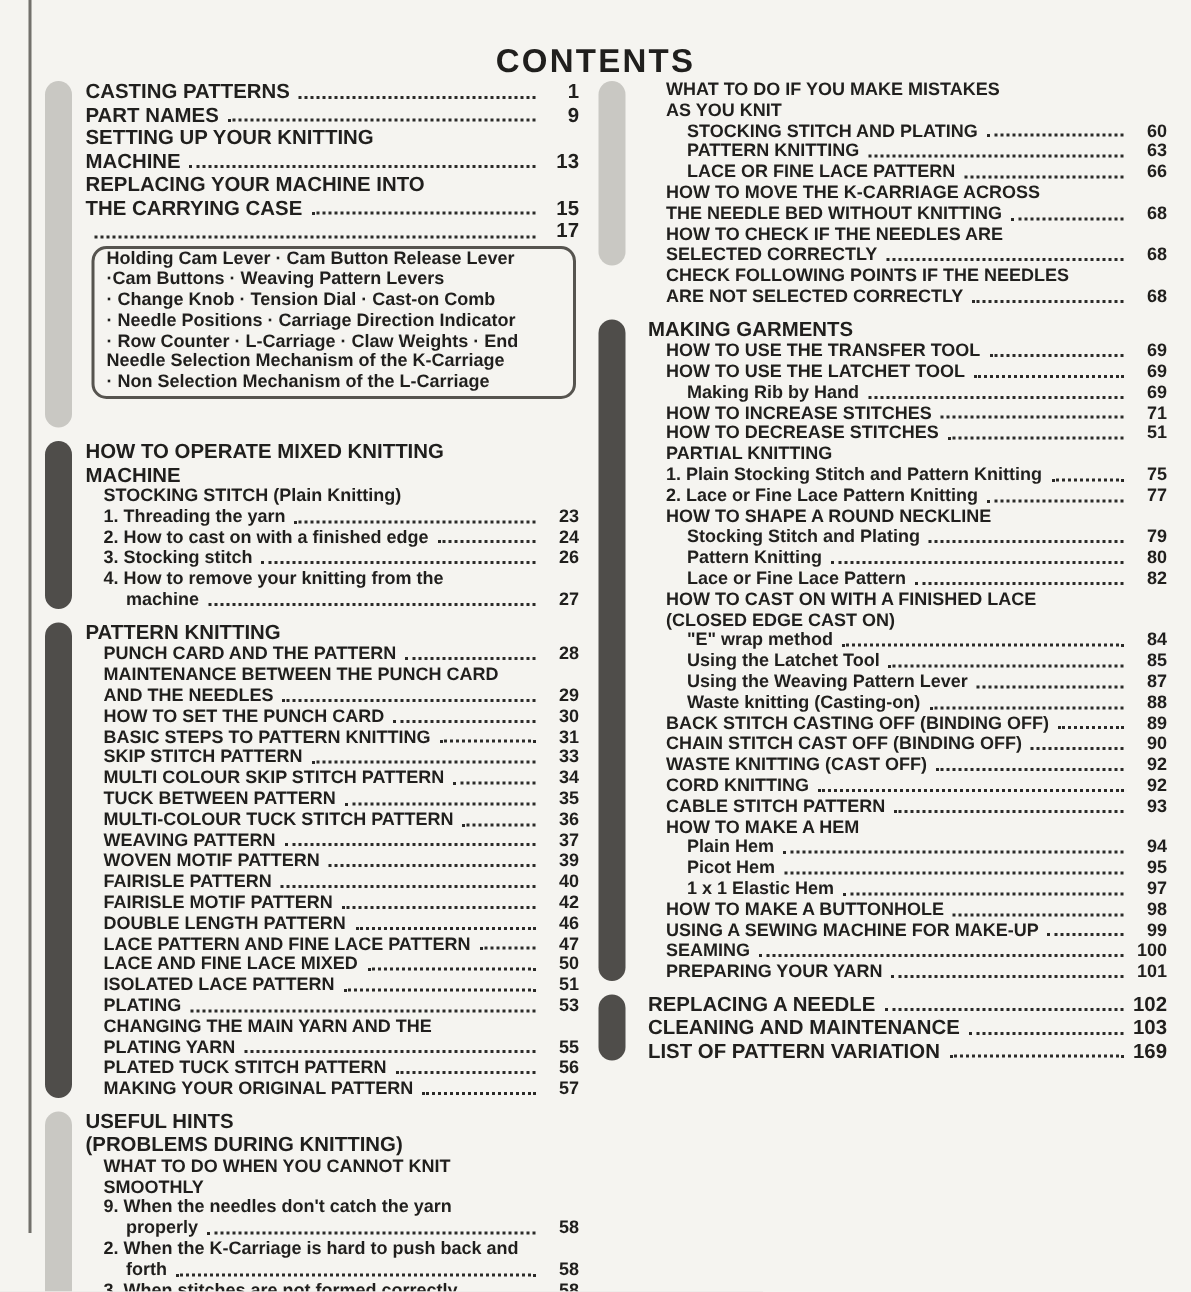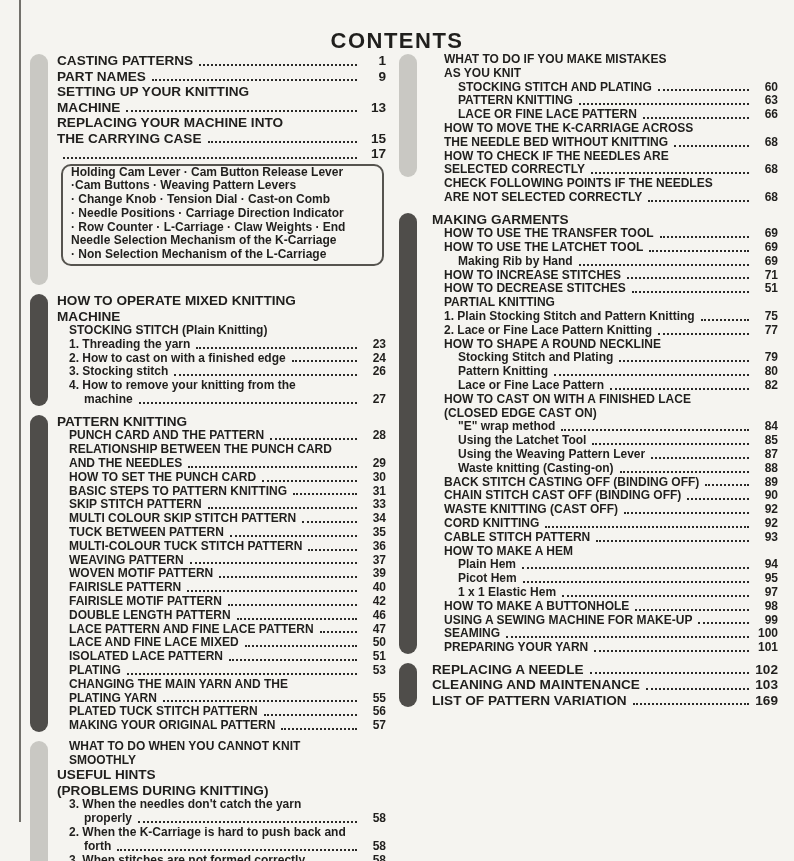--- a/index.html
+++ b/index.html
@@ -147,21 +147,21 @@
             <div class="tline">PATTERN KNITTING</div>
           </div>
           <div class="entry lv1">
             <div class="lrow">
               <span class="ltext">PUNCH CARD AND THE PATTERN</span>
               <span class="leader"></span>
               <span class="pnum">28</span>
             </div>
           </div>
           <div class="entry lv1">
-            <div class="tline">RELATIONSHIP BETWEEN THE PUNCH CARD</div>
+            <div class="tline">MAINTENANCE BETWEEN THE PUNCH CARD</div>
             <div class="lrow cont">
               <span class="ltext">AND THE NEEDLES</span>
               <span class="leader"></span>
               <span class="pnum">29</span>
             </div>
           </div>
           <div class="entry lv1">
             <div class="lrow">
               <span class="ltext">HOW TO SET THE PUNCH CARD</span>
               <span class="leader"></span>
@@ -284,30 +284,30 @@
           <div class="entry lv1">
             <div class="lrow">
               <span class="ltext">MAKING YOUR ORIGINAL PATTERN</span>
               <span class="leader"></span>
               <span class="pnum">57</span>
             </div>
           </div>
         </div>
         <div class="section">
           <div class="tab light"></div>
+          <div class="entry lv0">
+            <div class="tline">USEFUL HINTS</div>
+            <div class="tline cont">(PROBLEMS DURING KNITTING)</div>
+          </div>
           <div class="entry lv1">
             <div class="tline">WHAT TO DO WHEN YOU CANNOT KNIT</div>
             <div class="tline cont">SMOOTHLY</div>
           </div>
-          <div class="entry lv0">
-            <div class="tline">USEFUL HINTS</div>
-            <div class="tline cont">(PROBLEMS DURING KNITTING)</div>
-          </div>
-          <div class="entry lv1 hang">
-            <div class="tline">3. When the needles don't catch the yarn</div>
+          <div class="entry lv1 hang">
+            <div class="tline">9. When the needles don't catch the yarn</div>
             <div class="lrow cont">
               <span class="ltext">properly</span>
               <span class="leader"></span>
               <span class="pnum">58</span>
             </div>
           </div>
           <div class="entry lv1 hang">
             <div class="tline">2. When the K-Carriage is hard to push back and</div>
             <div class="lrow cont">
               <span class="ltext">forth</span>

